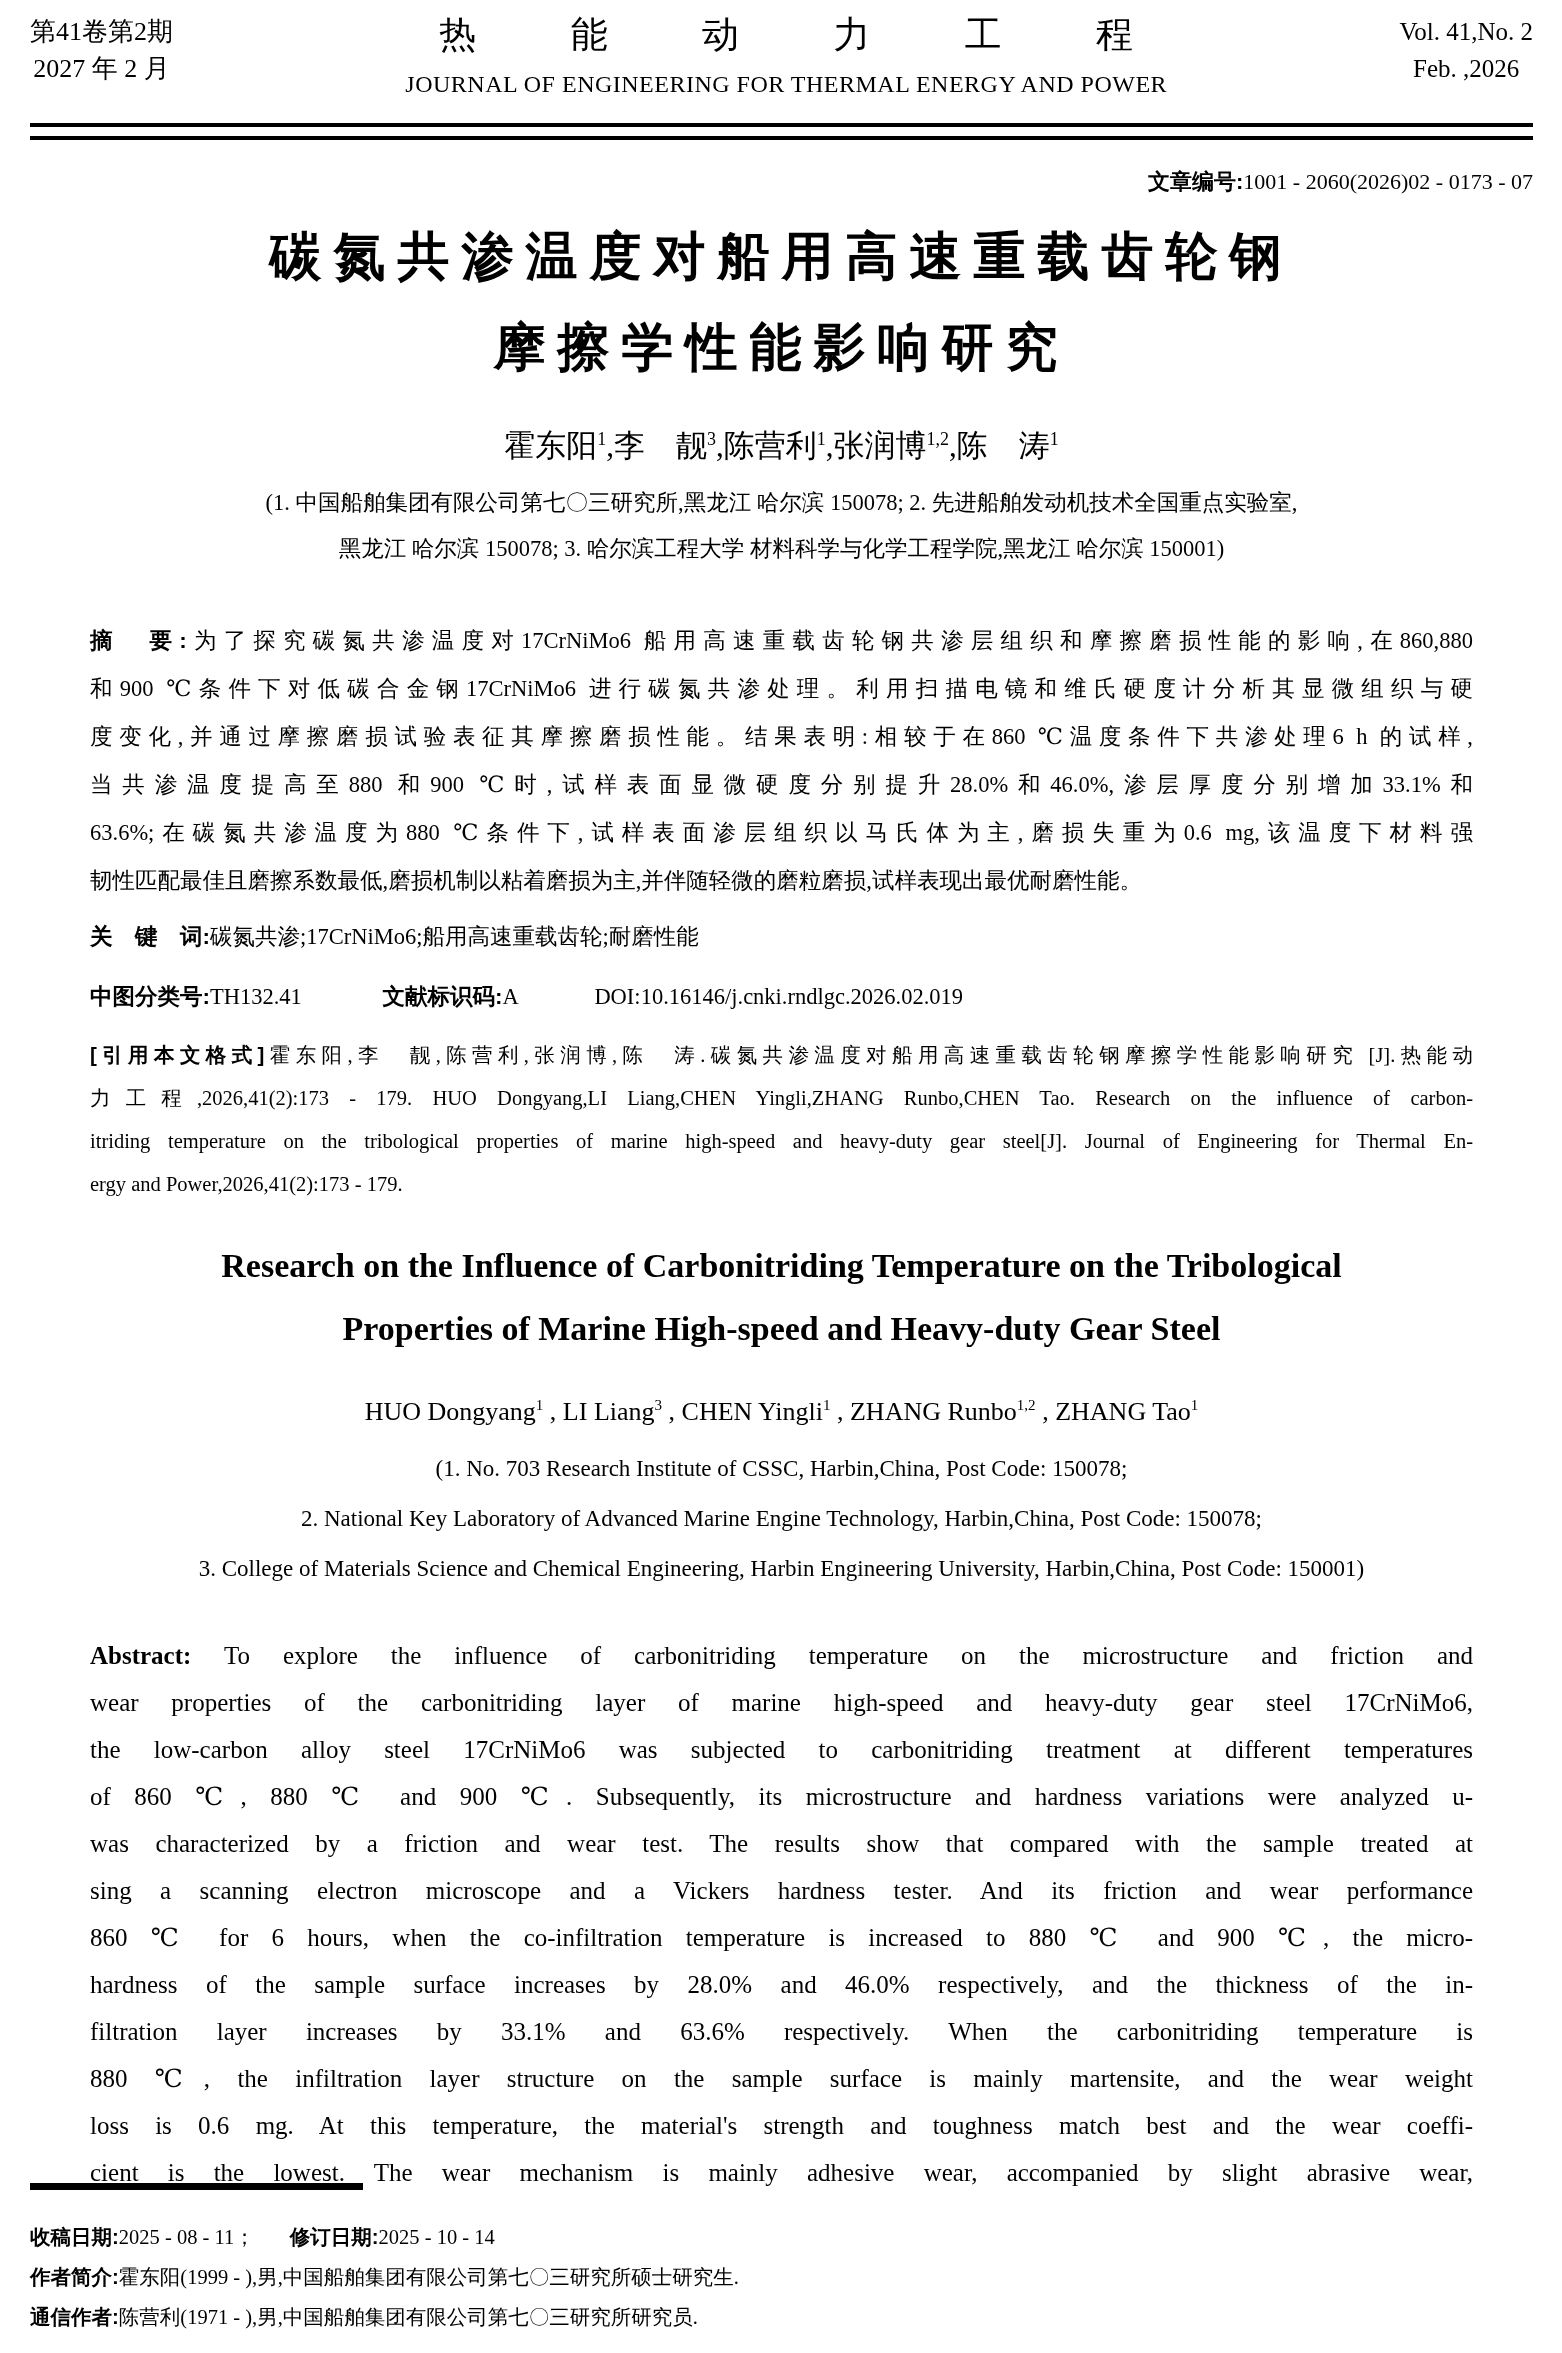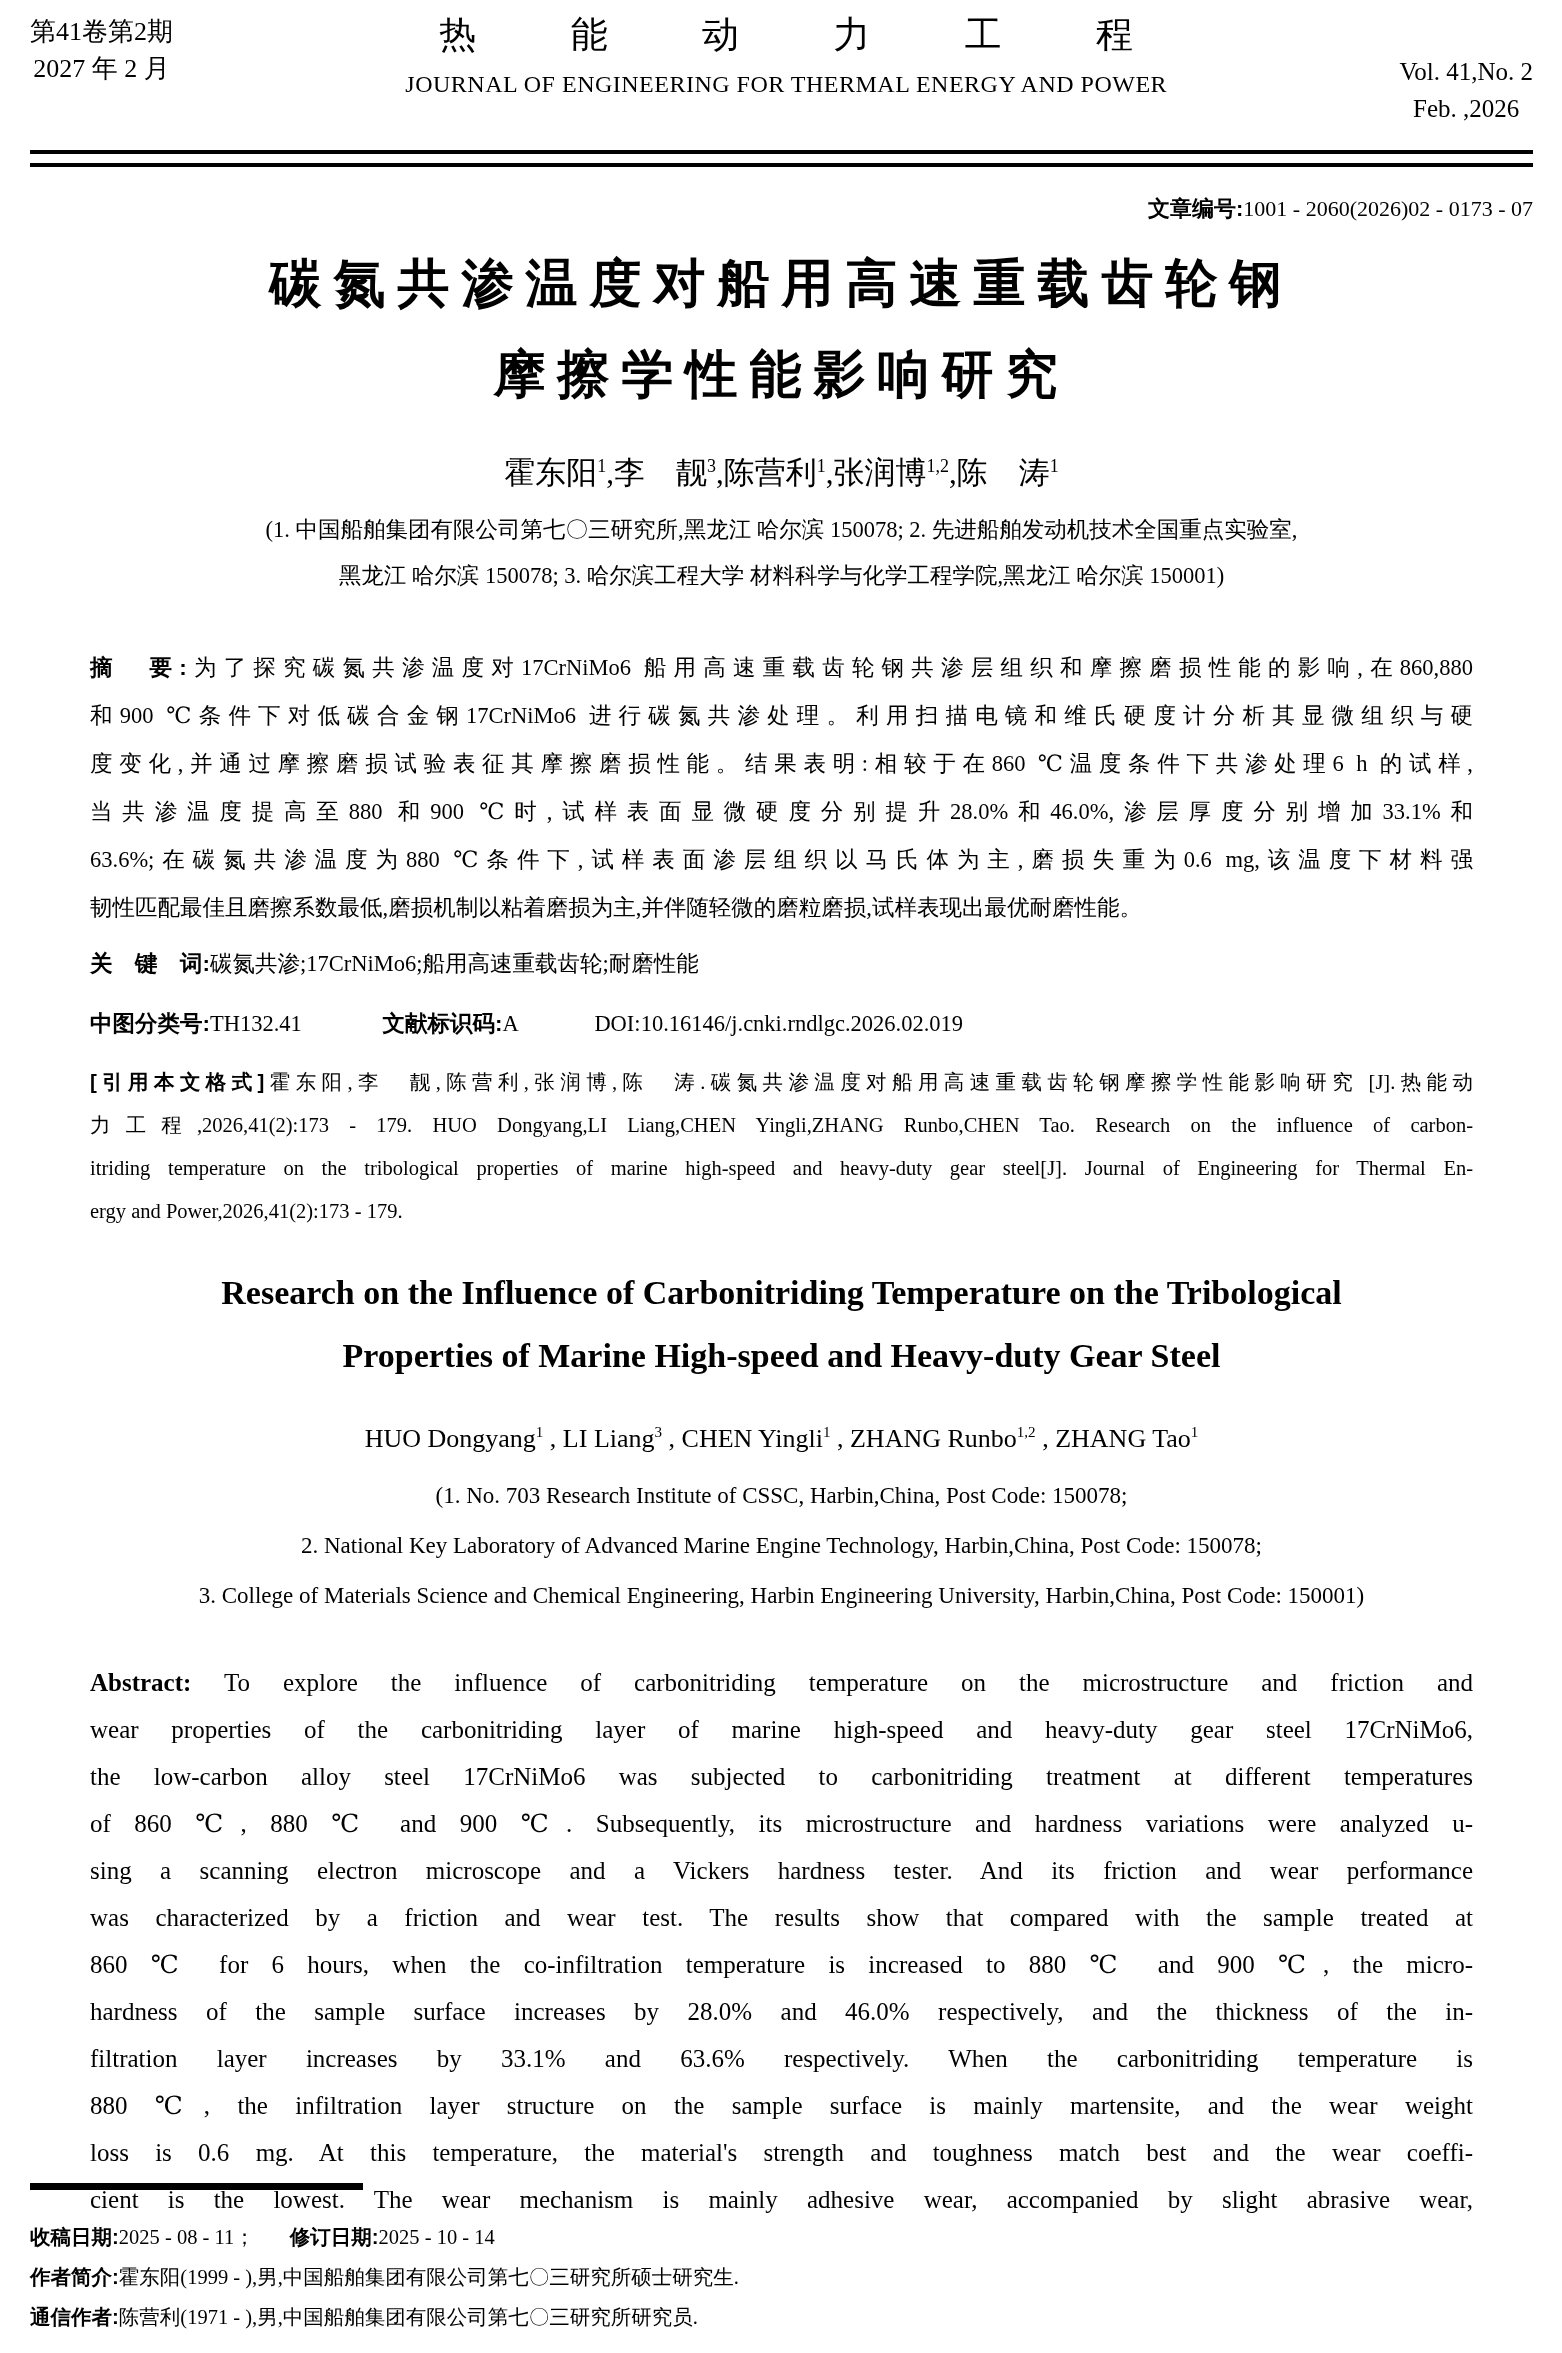--- a/index.html
+++ b/index.html
@@ -9,21 +9,21 @@
     color:#000; font-family:"Liberation Serif","DejaVu Serif",serif;
   }
   .page { position:relative; width:100%; height:100%; padding:13px 30px; }
 
   
   .hdr { display:flex; justify-content:space-between; align-items:flex-start; }
   .hdr-left  { font-size:26px; line-height:37px; text-align:center; white-space:nowrap; }
   .hdr-center{ flex:1; text-align:center; padding:0 20px; }
   .hdr-journal-cn { font-size:37px; line-height:43px; letter-spacing:2.55em; margin-right:-2.55em; white-space:nowrap; }
   .hdr-journal-en { font-size:24px; line-height:32px; margin-top:12px; letter-spacing:0.5px; white-space:nowrap; }
-  .hdr-right { font-size:25px; line-height:37px; text-align:center; white-space:nowrap;margin-top:40px; }
+  .hdr-right { font-size:25px; line-height:37px; text-align:center; white-space:nowrap; }
   .double-rule { margin-top:23px; height:17px; border-top:4.5px solid #000; border-bottom:4.5px solid #000; }
 
   
   .article-id { margin-top:28px; text-align:right; font-size:22px; line-height:28px; }
   .title-cn { margin-top:15px; text-align:center; font-weight:bold; font-size:52px;
               letter-spacing:12px; line-height:91px; white-space:nowrap; }
   .authors { margin-top:30px; text-align:center; font-size:31px; line-height:45px; }
   .authors sup { font-size:58%; line-height:0; }
   .affil-cn { margin-top:12px; text-align:center; font-size:22.5px; line-height:46px; }
 
@@ -135,22 +135,22 @@
   </div>
 
   <div class="block abstract-en">
     <div class="jline">
       <span class="lbl-serif">Abstract:</span>
       <span>To explore the influence of carbonitriding temperature on the microstructure and friction and</span>
     </div>
     <div class="jline">wear properties of the carbonitriding layer of marine high-speed and heavy-duty gear steel 17CrNiMo6,</div>
     <div class="jline">the low-carbon alloy steel 17CrNiMo6 was subjected to carbonitriding treatment at different temperatures</div>
     <div class="jline">of 860 ℃, 880 ℃ and 900 ℃. Subsequently, its microstructure and hardness variations were analyzed u-</div>
+    <div class="jline">was characterized by a friction and wear test. The results show that compared with the sample treated at</div>
     <div class="jline">sing a scanning electron microscope and a Vickers hardness tester. And its friction and wear performance</div>
-    <div class="jline">was characterized by a friction and wear test. The results show that compared with the sample treated at</div>
     <div class="jline">860 ℃ for 6 hours, when the co-infiltration temperature is increased to 880 ℃ and 900 ℃, the micro-</div>
     <div class="jline">hardness of the sample surface increases by 28.0% and 46.0% respectively, and the thickness of the in-</div>
     <div class="jline">filtration layer increases by 33.1% and 63.6% respectively. When the carbonitriding temperature is</div>
     <div class="jline">880 ℃, the infiltration layer structure on the sample surface is mainly martensite, and the wear weight</div>
     <div class="jline">loss is 0.6 mg. At this temperature, the material's strength and toughness match best and the wear coeffi-</div>
     <div class="jline">cient is the lowest. The wear mechanism is mainly adhesive wear, accompanied by slight abrasive wear,</div>
   </div>
 
   <div class="footer">
     <div class="footnote-rule"></div>

